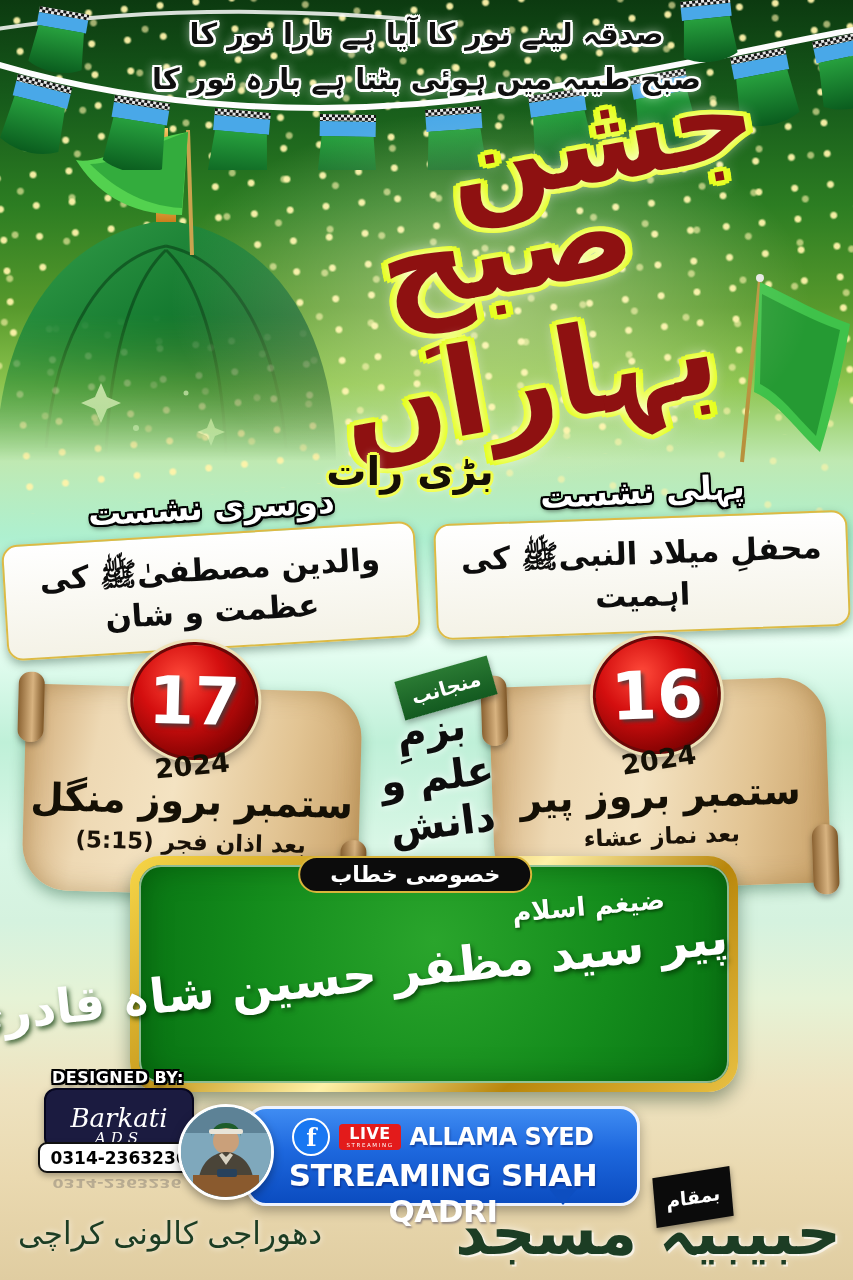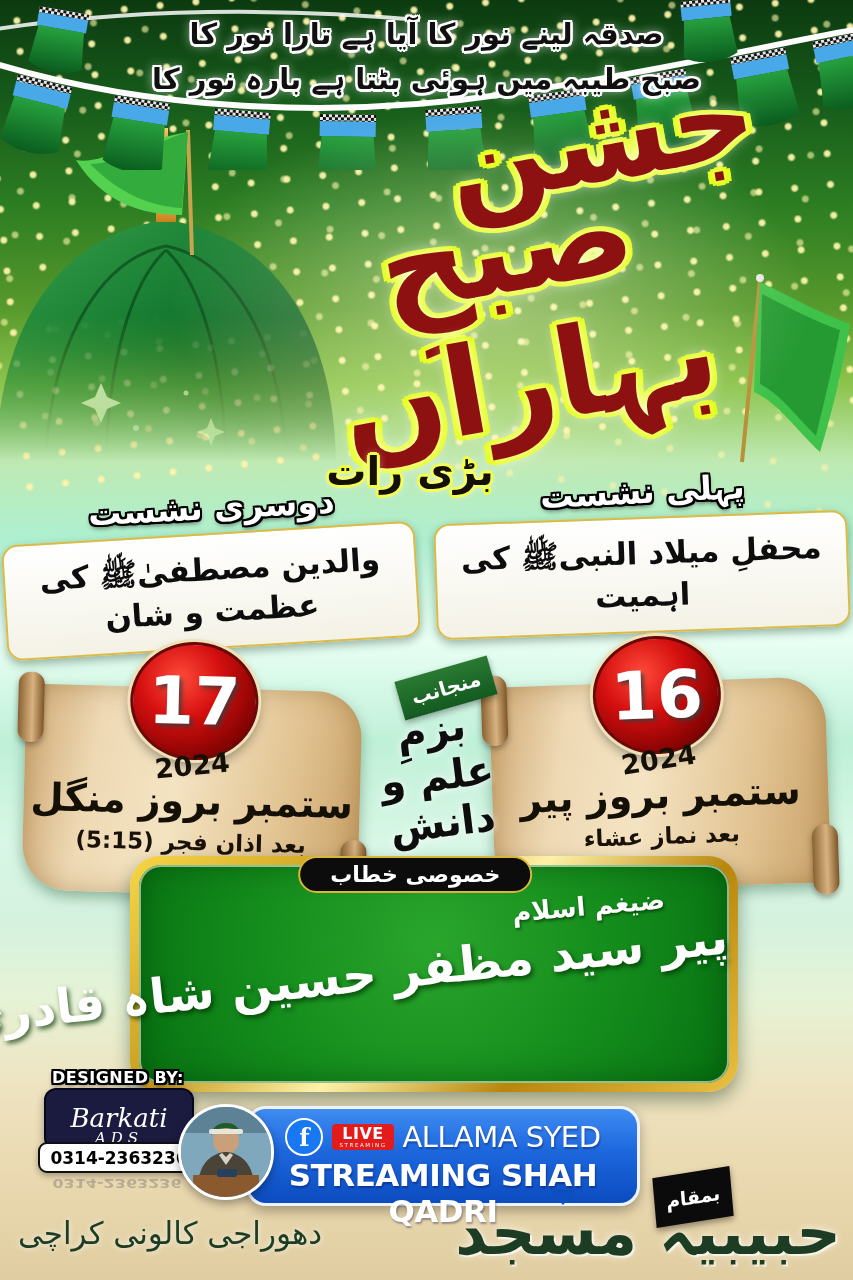--- a/index.html
+++ b/index.html
@@ -110,21 +110,21 @@
     background:linear-gradient(180deg,#3f8cf2 0%,#1d67dd 45%,#0b4cc0 100%);
     border:3px solid #eef3ff;box-shadow:0 5px 12px rgba(0,0,0,.3);color:#fff;}
   .live-bar:after{content:"";position:absolute;left:300px;bottom:-16px;border:14px solid transparent;border-top:16px solid #0d4ec0;}
   .lb-row1{display:flex;align-items:center;justify-content:center;gap:9px;margin-top:9px;}
   .fb-badge{width:34px;height:34px;border-radius:50%;background:#1877f2;border:2.5px solid #fff;
     display:flex;align-items:center;justify-content:center;font-size:24px;font-weight:bold;color:#fff;
     font-family:"DejaVu Serif","Liberation Serif",serif;}
   .live-badge{background:#e31b1b;border-radius:4px;padding:2px 7px 1px;text-align:center;line-height:1;}
   .live-badge .lv{font-size:16px;font-weight:bold;letter-spacing:.5px;}
   .live-badge .st{font-size:5.5px;letter-spacing:1.6px;margin-top:1px;}
-  .lb-name1{font-size:29px;font-weight:normal;letter-spacing:-.5px;text-shadow:1px 2px 2px rgba(0,0,60,.35);text-align:right;}
+  .lb-name1{font-size:24px;font-weight:bold;letter-spacing:-.5px;text-shadow:1px 2px 2px rgba(0,0,60,.35);text-align:right;}
   .lb-name2{text-align:center;font-size:31px;font-weight:bold;letter-spacing:-.5px;margin-top:1px;text-shadow:1px 2px 2px rgba(0,0,60,.35);}
   
   .venue-tag{left:654px;top:1172px;width:78px;height:50px;background:#0b0b0b;transform:rotate(-9deg) skewX(-4deg);
     display:flex;align-items:center;justify-content:center;box-shadow:0 3px 6px rgba(0,0,0,.4);z-index:4;}
   .venue-tag span{color:#fff;font-size:19px;font-weight:bold;}
   .venue-line{left:12px;right:12px;top:1196px;display:flex;flex-direction:row;align-items:center;
     justify-content:space-between;color:#1c3d24;z-index:3;}
   .venue-name{font-size:62px;font-weight:bold;text-shadow:0 0 8px rgba(255,255,255,.8),2px 2px 0 rgba(255,255,255,.6);}
   .venue-loc{font-size:31px;font-weight:normal;padding-left:6px;text-shadow:0 0 6px rgba(255,255,255,.8);}
   svg{display:block;}

